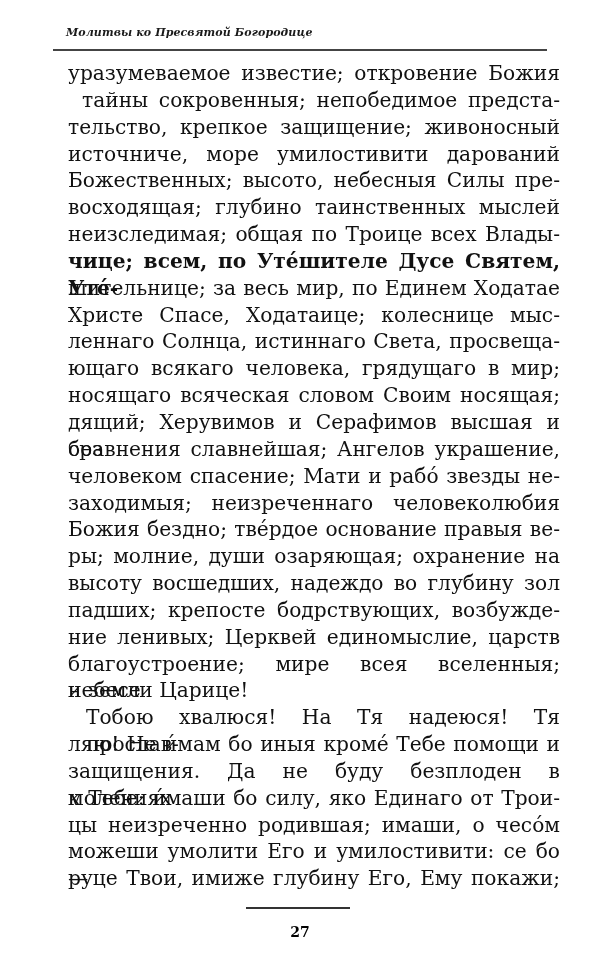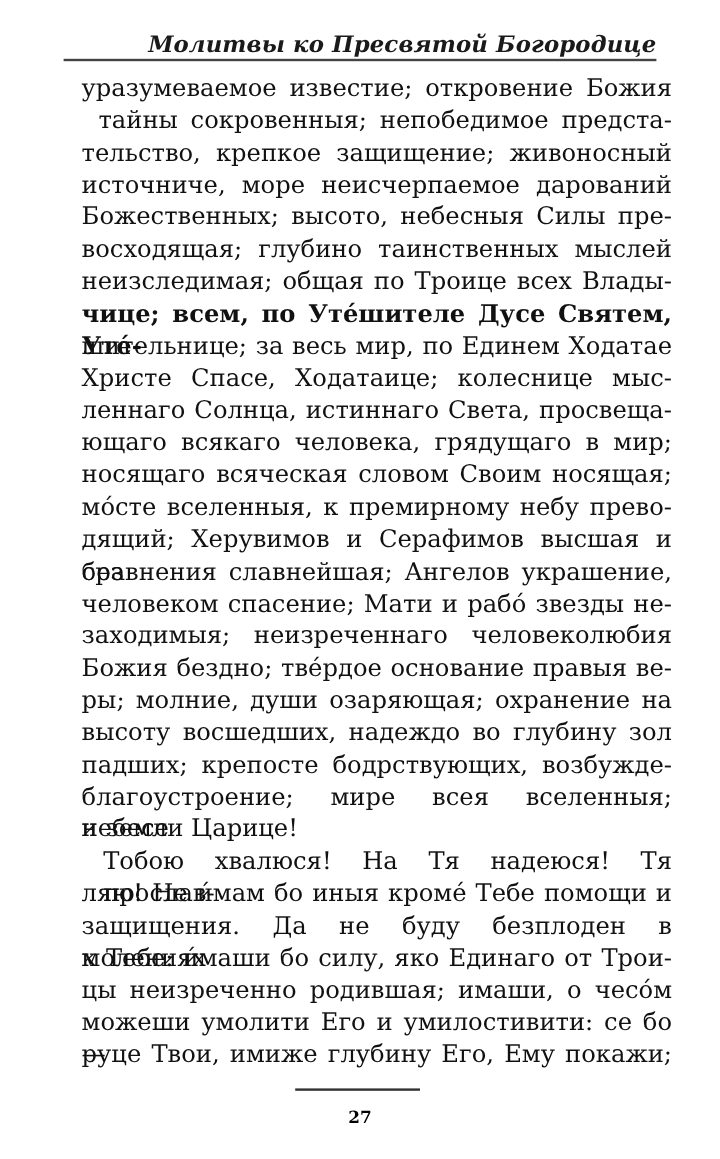--- a/index.html
+++ b/index.html
@@ -1,21 +1,21 @@
 <!DOCTYPE html>
 <html><head>
   <meta charset="utf-8">
   <style>
     html, body { margin: 0; padding: 0; background: #ffffff; }
     body { width: 600px; height: 966px; position: relative; overflow: hidden; color: #111; }
     .page { position: absolute; left: 0; top: 0; width: 600px; height: 966px; background: #fff; }
     .running-head {
-      position: absolute; left: 53px; width: 494px; top: 26px;
-      text-align: right; font-family: "DejaVu Serif", serif; font-style: italic; font-weight: bold;
-      font-size: 19px; color: #1a1a1a; letter-spacing: 0.1px;
+      position: absolute; left: 66px; width: 494px; top: 26px;
+      text-align: left; font-family: "DejaVu Serif", serif; font-style: italic; font-weight: bold;
+      font-size: 11px; color: #1a1a1a; letter-spacing: 0.1px;
     }
     .head-rule { position: absolute; left: 53px; width: 494px; top: 49px; height: 2px; background: #444; }
     .body-text {
       position: absolute; left: 68px; width: 492px; top: 60px;
       font-family: "DejaVu Serif", serif; font-size: 20.2px; line-height: 26.85px; color: #111;
     }
     .line { display: block; white-space: nowrap; text-align: justify; text-align-last: justify; height: 26.85px; overflow: visible; }
     .line.last { text-align-last: left; }
     .line.indent { padding-left: 18px; }
     .foot-rule { position: absolute; left: 246px; width: 104px; top: 907px; height: 2px; background: #333; }
@@ -28,39 +28,39 @@
 <body>
 
 <div class="page">
   <div class="running-head">Молитвы ко Пресвятой Богородице</div>
   <div class="head-rule"></div>
 
   <div class="body-text" id="body-text">
       <span class="line" style="white-space: normal; text-align: justify; text-align-last: justify;">уразумеваемое известие; откровение Божия</span>
       <span class="line" style="white-space: normal; text-align: justify; text-align-last: justify; margin-left: 14px;">тайны сокровенныя; непобедимое предста-</span>
       <span class="line" style="white-space: normal; text-align: justify; text-align-last: justify;">тельство, крепкое защищение; живоносный</span>
-      <span class="line" style="white-space: normal; text-align: justify; text-align-last: justify;">источниче, море неисчерпаемое дарований</span>
+      <span class="line" style="white-space: normal; text-align: justify; text-align-last: justify;">источниче, море умилостивити дарований</span>
       <span class="line" style="white-space: normal; text-align: justify; text-align-last: justify;">Божественных; высото, небесныя Силы пре-</span>
       <span class="line" style="white-space: normal; text-align: justify; text-align-last: justify;">восходящая; глубино таинственных мыслей</span>
       <span class="line" style="white-space: normal; text-align: justify; text-align-last: justify;">неизследимая; общая по Троице всех Влады-</span>
       <span class="line" style="white-space: normal; text-align: justify; text-align-last: justify; font-weight: bold;">чице; всем, по Уте́шителе Дусе Святем, Уте́-</span>
       <span class="line" style="white-space: normal; text-align: justify; text-align-last: justify;">шительнице; за весь мир, по Единем Ходатае</span>
       <span class="line" style="white-space: normal; text-align: justify; text-align-last: justify;">Христе Спасе, Ходатаице; колеснице мыс-</span>
       <span class="line" style="white-space: normal; text-align: justify; text-align-last: justify;">леннаго Солнца, истиннаго Света, просвеща-</span>
       <span class="line" style="white-space: normal; text-align: justify; text-align-last: justify;">ющаго всякаго человека, грядущаго в мир;</span>
       <span class="line" style="white-space: normal; text-align: justify; text-align-last: justify;">носящаго всяческая словом Своим носящая;</span>
-      <span class="line" style="white-space: normal; text-align: justify; text-align-last: justify;">мо́сте вселенныя, к премирному небу прево-</span>
       <span class="line" style="white-space: normal; text-align: justify; text-align-last: justify;">дящий; Херувимов и Серафимов высшая и без</span>
       <span class="line" style="white-space: normal; text-align: justify; text-align-last: justify;">сравнения славнейшая; Ангелов украшение,</span>
       <span class="line" style="white-space: normal; text-align: justify; text-align-last: justify;">человеком спасение; Мати и рабо́ звезды не-</span>
       <span class="line" style="white-space: normal; text-align: justify; text-align-last: justify;">заходимыя; неизреченнаго человеколюбия</span>
       <span class="line" style="white-space: normal; text-align: justify; text-align-last: justify;">Божия бездно; тве́рдое основание правыя ве-</span>
       <span class="line" style="white-space: normal; text-align: justify; text-align-last: justify;">ры; молние, души озаряющая; охранение на</span>
       <span class="line" style="white-space: normal; text-align: justify; text-align-last: justify;">высоту восшедших, надеждо во глубину зол</span>
       <span class="line" style="white-space: normal; text-align: justify; text-align-last: justify;">падших; крепосте бодрствующих, возбужде-</span>
+      <span class="line" style="white-space: normal; text-align: justify; text-align-last: justify;">ние ленивых; Церквей единомыслие, царств</span>
       <span class="line" style="white-space: normal; text-align: justify; text-align-last: justify;">благоустроение; мире всея вселенныя; небесе</span>
       <span class="line last">и земли Царице!</span>
       <span class="line indent" style="white-space: normal; text-align: justify; text-align-last: justify;">Тобою хвалюся! На Тя надеюся! Тя прослав-</span>
       <span class="line" style="white-space: normal; text-align: justify; text-align-last: justify;">ляю! Не и́мам бо иныя кроме́ Тебе помощи и</span>
       <span class="line" style="white-space: normal; text-align: justify; text-align-last: justify;">защищения. Да не буду безплоден в молениях</span>
       <span class="line" style="white-space: normal; text-align: justify; text-align-last: justify;">к Тебе: и́маши бо силу, яко Единаго от Трои-</span>
       <span class="line" style="white-space: normal; text-align: justify; text-align-last: justify;">цы неизреченно родившая; имаши, о чесо́м</span>
       <span class="line" style="white-space: normal; text-align: justify; text-align-last: justify;">можеши умолити Его и умилостивити: се бо —</span>
       <span class="line" style="white-space: normal; text-align: justify; text-align-last: justify;">руце Твои, имиже глубину Его, Ему покажи;</span>
     </div>

